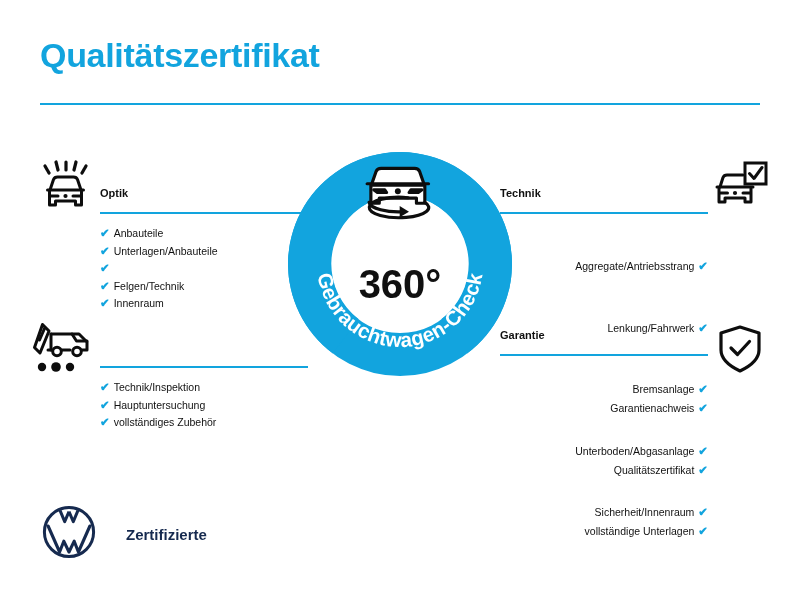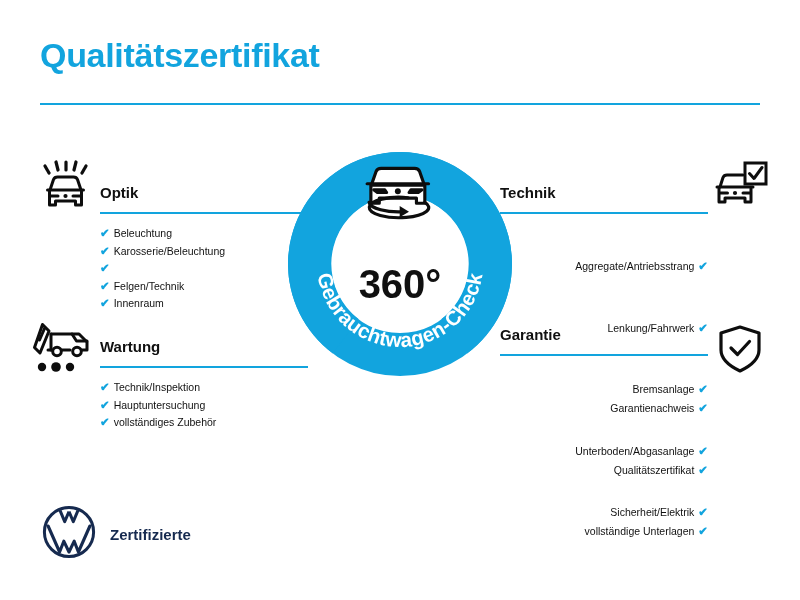--- a/index.html
+++ b/index.html
@@ -30,21 +30,21 @@
     background:#12A4DE;
   }
 
   
   .quad { position:absolute; }
   .quad-head {
     position:relative;
     height:32px;
   }
   .quad-title {
-    font-size:15px;
+    font-size:11px;
     font-weight:bold;
     color:#101010;
     line-height:22px;
     white-space:nowrap;
   }
   .quad-rule {
     position:absolute;
     left:0; right:0; bottom:0;
     height:2px;
     background:#12A4DE;
@@ -95,21 +95,21 @@
     width:224px; height:224px;
   }
   #center-badge svg { display:block; }
 
   
   #vw-lockup {
     position:absolute;
     left:42px; top:505px;
     display:flex;
     align-items:center;
-    gap:14px;
+    gap:30px;
   }
   .vw-text {
     font-size:15px;
     font-weight:bold;
     line-height:19px;
     color:#162A4F;
     white-space:nowrap;
   }
 </style>
 </head>
@@ -231,43 +231,42 @@
   </div>
 
   <div class="quad left" id="quad-optik">
     <div class="quad-head">
       <div class="quad-title">Optik</div>
       <div class="quad-rule"></div>
     </div>
     <div class="quad-list">
       <div class="quad-item">
         <span class="chk">✔</span>
-        <span>Beleuchtung</span>
-      </div>
-      <div class="quad-item">
-        <span class="chk">✔</span>
-        <span>Karosserie/Beleuchtung</span>
+        <span>Anbauteile</span>
+      </div>
+      <div class="quad-item">
+        <span class="chk">✔</span>
+        <span>Unterlagen/Anbauteile</span>
       </div>
       <div class="quad-item">
         <span class="chk">✔</span>
       </div>
       <div class="quad-item">
         <span class="chk">✔</span>
         <span>Felgen/Technik</span>
       </div>
       <div class="quad-item">
         <span class="chk">✔</span>
         <span>Innenraum</span>
       </div>
     </div>
   </div>
 
   <div class="quad left" id="quad-wartung">
     <div class="quad-head">
-      <div class="quad-title">Wartung</div>
       <div class="quad-rule"></div>
     </div>
     <div class="quad-list">
       <div class="quad-item">
         <span class="chk">✔</span>
         <span>Technik/Inspektion</span>
       </div>
       <div class="quad-item">
         <span class="chk">✔</span>
         <span>Hauptuntersuchung</span>
@@ -295,21 +294,21 @@
       </div>
       <div class="quad-item">
         <span>Bremsanlage</span>
         <span class="chk">✔</span>
       </div>
       <div class="quad-item">
         <span>Unterboden/Abgasanlage</span>
         <span class="chk">✔</span>
       </div>
       <div class="quad-item">
-        <span>Sicherheit/Elektrik</span>
+        <span>Sicherheit/Innenraum</span>
         <span class="chk">✔</span>
       </div>
     </div>
   </div>
 
   <div class="quad right" id="quad-garantie">
     <div class="quad-head">
       <div class="quad-title">Garantie</div>
       <div class="quad-rule"></div>
     </div>

